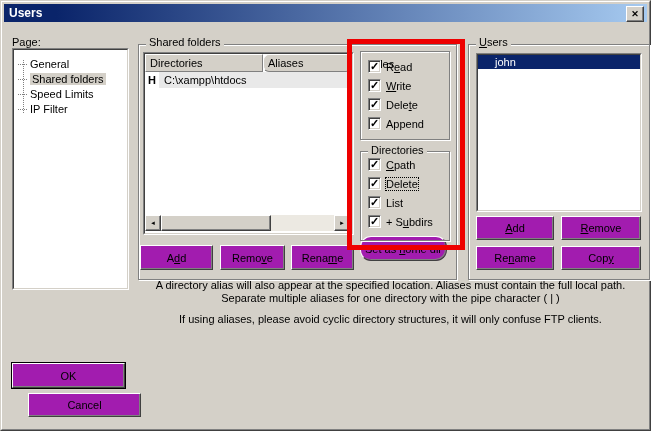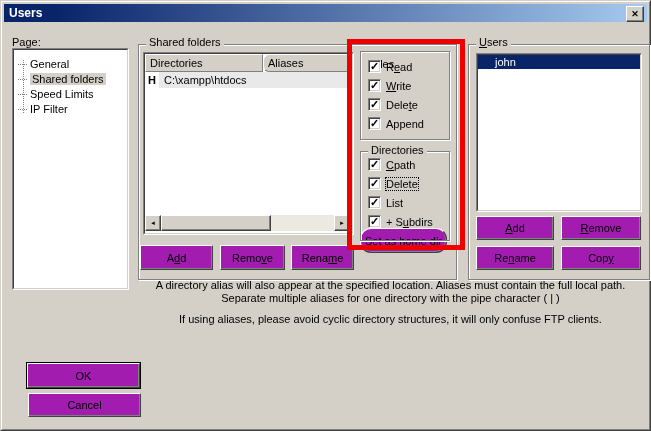--- a/index.html
+++ b/index.html
@@ -32,21 +32,21 @@
   .sunken-in{position:absolute;inset:0;border:1px solid;border-color:#404040 #d4d0c8 #d4d0c8 #404040;background:#ffffff;overflow:hidden;}
   
   .groupbox{border:1px solid #808080;box-shadow:inset 1px 1px 0 #ffffff,1px 1px 0 #ffffff;}
   .group-label{position:absolute;background:#d4d0c8;padding:0 3px;line-height:11px;}
   
   .btn{
     background:#a21caf;border:1px solid;border-color:#ffffff #404040 #404040 #ffffff;
     box-shadow:inset -1px -1px 0 #808080;
     display:flex;align-items:center;justify-content:center;text-align:center;
   }
-  .btn.default{box-shadow:inset -1px -1px 0 #808080,0 0 0 1px #000000;margin-left:15px;}
+  .btn.default{box-shadow:inset -1px -1px 0 #808080,0 0 0 1px #000000;}
   
   .hdr{
     background:#d4d0c8;border:1px solid;border-color:#ffffff #808080 #808080 #ffffff;
     display:flex;align-items:center;padding-left:4px;box-sizing:border-box;height:18px;
   }
   
   .check{
     width:13px;height:13px;background:#ffffff;
     border:1px solid;border-color:#808080 #ffffff #ffffff #808080;
     box-shadow:inset 1px 1px 0 #404040,inset -1px -1px 0 #d4d0c8;
@@ -139,21 +139,21 @@
 
 <div class="abs btn" style="left:140px;top:245px;width:71px;height:23px;">
   <span><span>A</span><span class="u">d</span><span>d</span></span>
 </div>
 <div class="abs btn" style="left:220px;top:245px;width:63px;height:23px;">
   <span><span>Remo</span><span class="u">v</span><span>e</span></span>
 </div>
 <div class="abs btn" style="left:291px;top:245px;width:61px;height:23px;">
   <span><span>Rena</span><span class="u">m</span><span>e</span></span>
 </div>
-<div class="abs btn" style="left:360px;top:228px;width:85px;height:23px;border-radius:11px;">
+<div class="abs btn" style="left:360px;top:236px;width:85px;height:23px;border-radius:11px;">
   <span><span>Set as </span><span class="u">h</span><span>ome dir</span></span>
 </div>
 
 <div class="abs groupbox" style="left:360px;top:51px;width:88px;height:87px;"></div>
 <span class="group-label" style="left:368px;top:59px;">Files</span>
 <div class="abs cb-row" style="left:368px;top:60px;">
   <span class="check">
       <span>✓</span>
     </span>
   <span><span>R</span><span class="u">e</span><span>ad</span></span>

